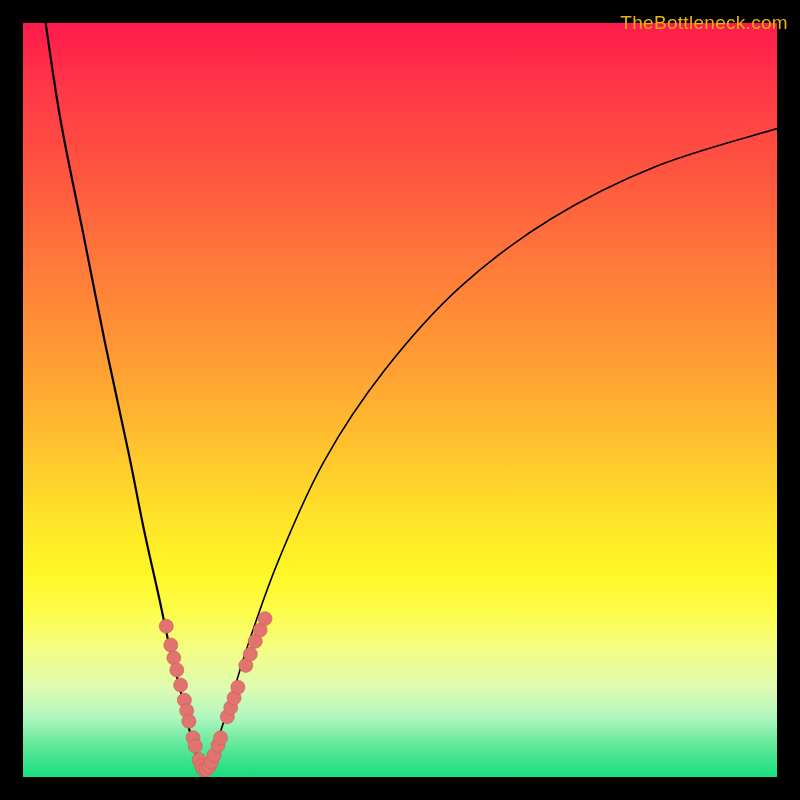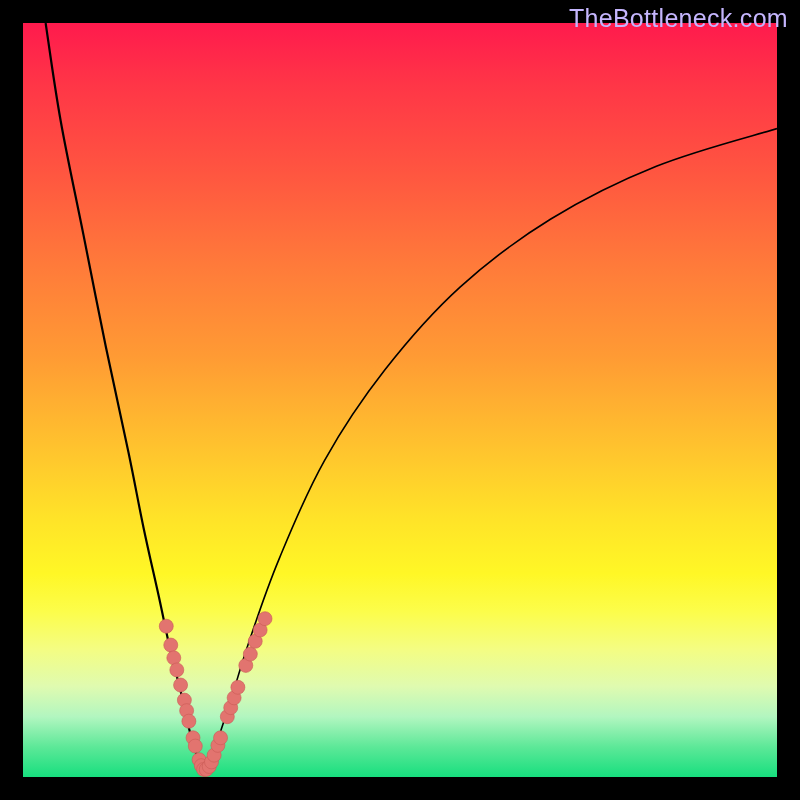--- a/index.html
+++ b/index.html
@@ -49,24 +49,24 @@
   }
   svg.curves {
     position: absolute;
     left: 0; top: 0;
     width: 754px;
     height: 754px;
     overflow: visible;
   }
   .watermark {
     position: absolute;
-    top: 4px;
+    top: 12px;
     right: 12px;
-    color: #c4b5fd;
-    font-size: 25px;
+    color: #eab308;
+    font-size: 19px;
     font-weight: 400;
     letter-spacing: 0.3px;
     user-select: none;
   }
 </style>
 </head>
 <body>
 
 <div class="frame">
 

